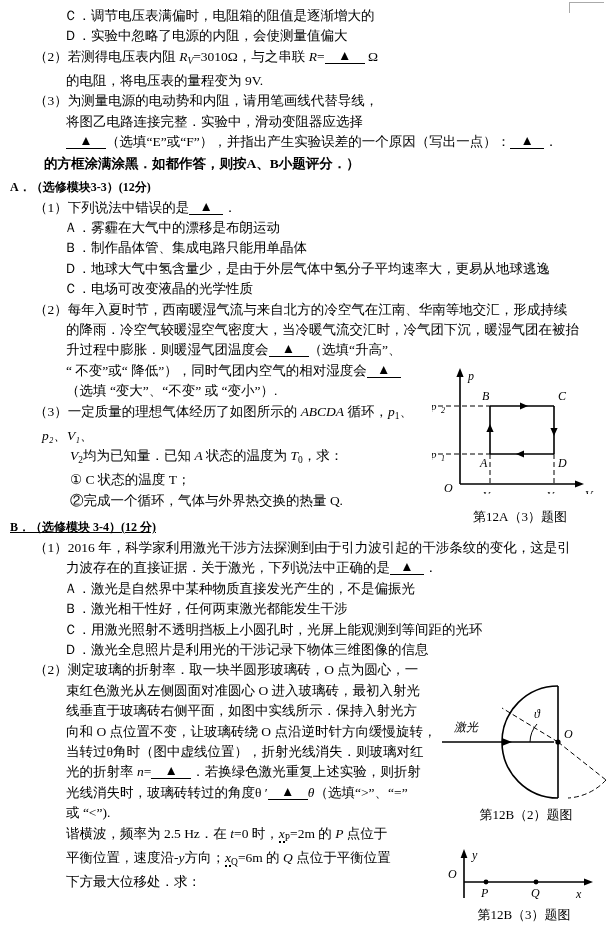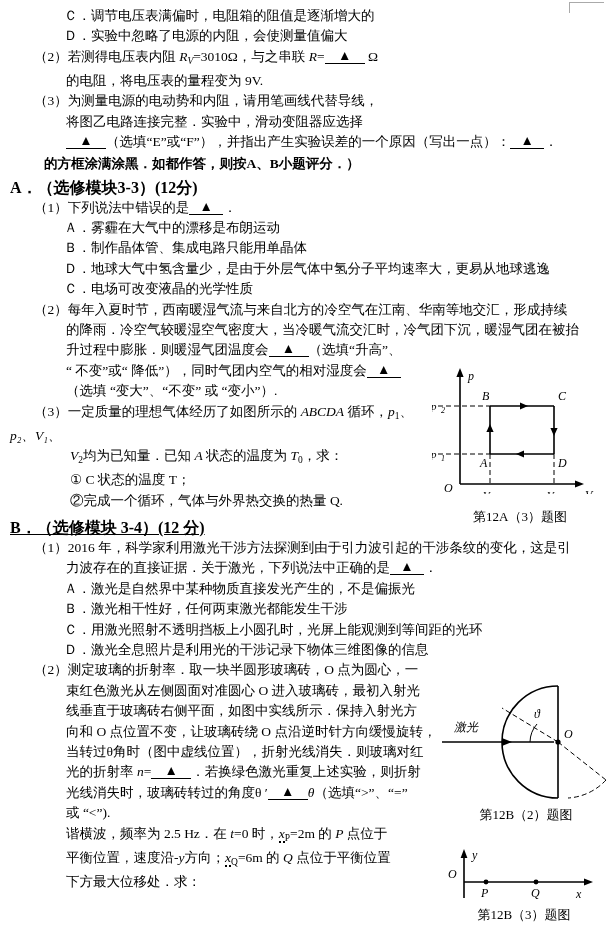--- a/index.html
+++ b/index.html
@@ -35,30 +35,30 @@
 
   .line {
     font-size: 13.5px;
     line-height: 20.4px;
     white-space: nowrap;
     letter-spacing: 0px;
   }
   .ind-opt   { padding-left: 56px; }   
   .ind-num   { padding-left: 26px; }   
   .ind-cont  { padding-left: 58px; }   
-  .ind-cont2 { padding-left: 30px; }
+  .ind-cont2 { padding-left: 30px; margin-left: 32px; }
   .ind-sub   { padding-left: 62px; }
   .hdr {
     font-size: 13.5px;
     line-height: 21px;
     font-weight: bold;
     white-space: nowrap;
   }
   .hdr.l2 { padding-left: 36px; }
-  .sec-letter { font-size: 16px; font-weight: bold; line-height: 21px; }
+  .sec-letter { font-size: 12px; font-weight: bold; line-height: 21px; }
 
   i.v { font-family: "Liberation Serif", serif; font-style: italic; }
   .sub { font-size: 9.5px; vertical-align: -0.28em; font-style: italic; }
   .supnum { font-size: 9.5px; vertical-align: -0.28em; font-style: normal; }
   .blank {
     display: inline-block;
     min-width: 40px;
     text-align: center;
     border-bottom: 1px solid #000;
     line-height: 15px;

